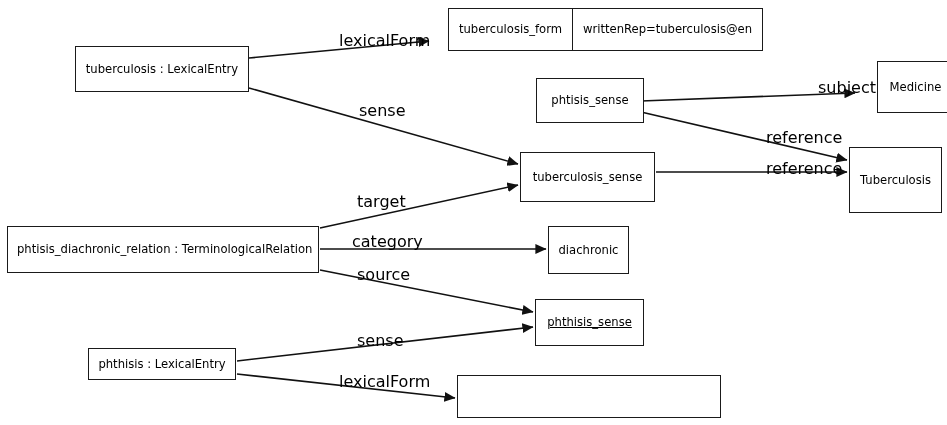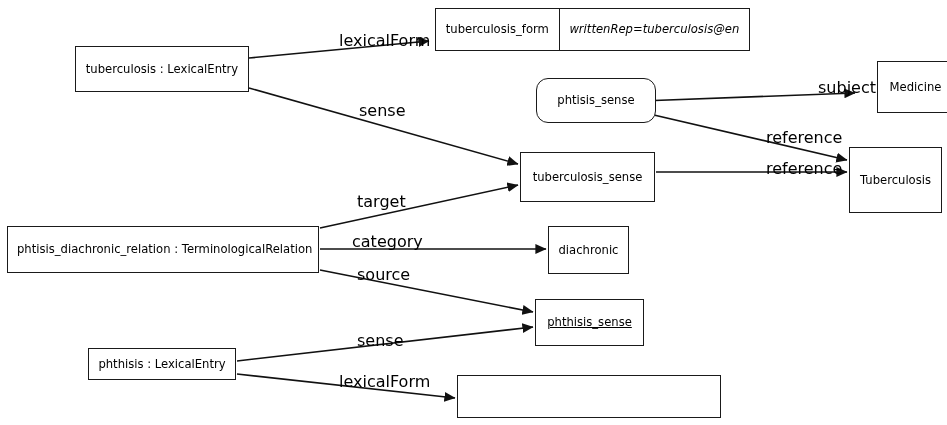--- a/index.html
+++ b/index.html
@@ -40,21 +40,20 @@
     justify-content: center;
     box-sizing: border-box;
     padding: 0 9px;
     font-size: 11.6px;
     color: #000000;
     white-space: nowrap;
     line-height: 1.1;
   }
   .cell.divided {
     border-left: 1.6px solid #1a1a1a;
-    font-style: italic;
   }
   .cell.grow {
     flex: 1 1 auto;
   }
   .edge-label {
     position: absolute;
     font-size: 16px;
     color: #000000;
     white-space: nowrap;
     background: transparent;
@@ -84,25 +83,25 @@
         <line x1="320" y1="270" x2="533" y2="312" marker-end="url(#arrow)"></line>
         <line x1="237" y1="361" x2="533" y2="327" marker-end="url(#arrow)"></line>
         <line x1="237" y1="374" x2="455" y2="398" marker-end="url(#arrow)"></line>
       </g>
   </svg>
 
   <div id="node-layer">
       <div class="node" style="left: 75px; top: 46px; width: 174px; height: 46px;">
         <div class="cell grow">tuberculosis : LexicalEntry</div>
       </div>
-      <div class="node" style="left: 435px; top: 8px; width: 315px; height: 43px;">
+      <div class="node" style="left: 448px; top: 8px; width: 315px; height: 43px;">
         <div class="cell grow">tuberculosis_form</div>
         <div class="cell grow divided">writtenRep=tuberculosis@en</div>
       </div>
-      <div class="node" style="left: 536px; top: 78px; width: 120px; height: 45px; border-radius: 12px;">
+      <div class="node" style="left: 536px; top: 78px; width: 108px; height: 45px;">
         <div class="cell grow">phtisis_sense</div>
       </div>
       <div class="node" style="left: 857px; top: 61px; width: 77px; height: 52px; margin-left: 20px;">
         <div class="cell grow">Medicine</div>
       </div>
       <div class="node" style="left: 520px; top: 152px; width: 135px; height: 50px; text-align: right;">
         <div class="cell grow">tuberculosis_sense</div>
       </div>
       <div class="node" style="left: 849px; top: 147px; width: 93px; height: 66px;">
         <div class="cell grow">Tuberculosis</div>

